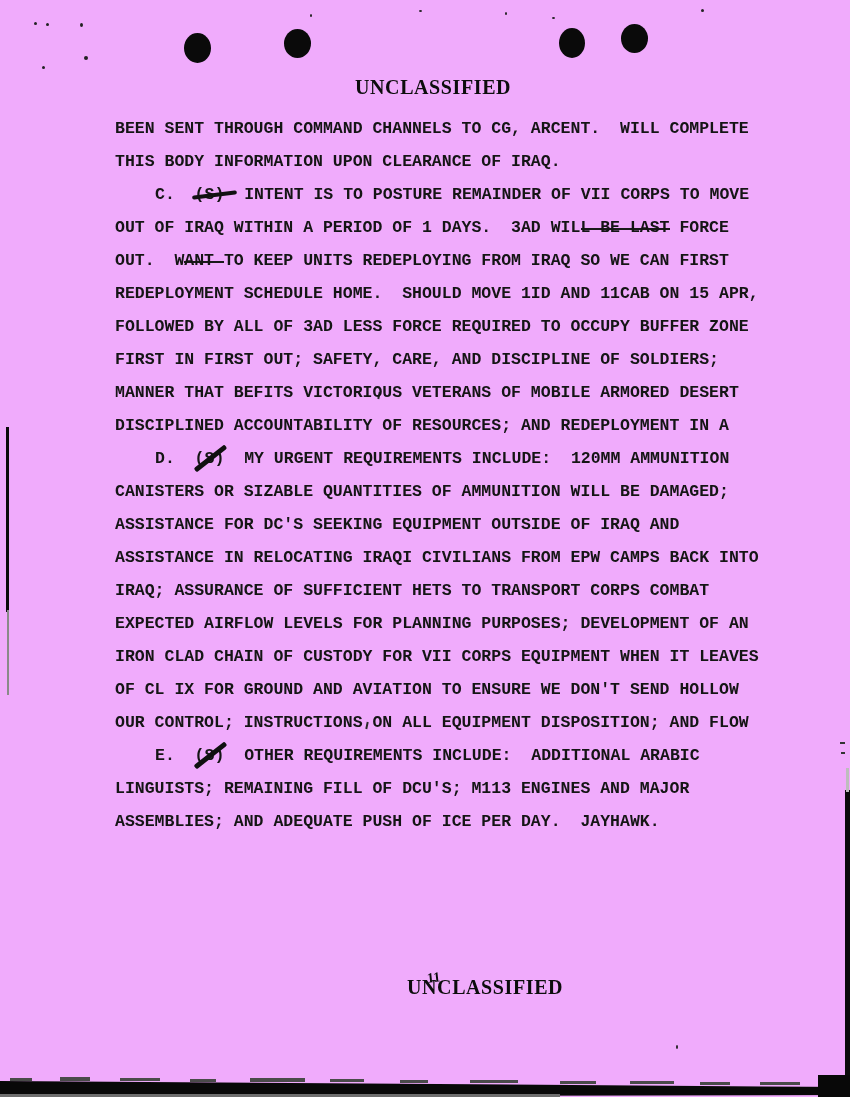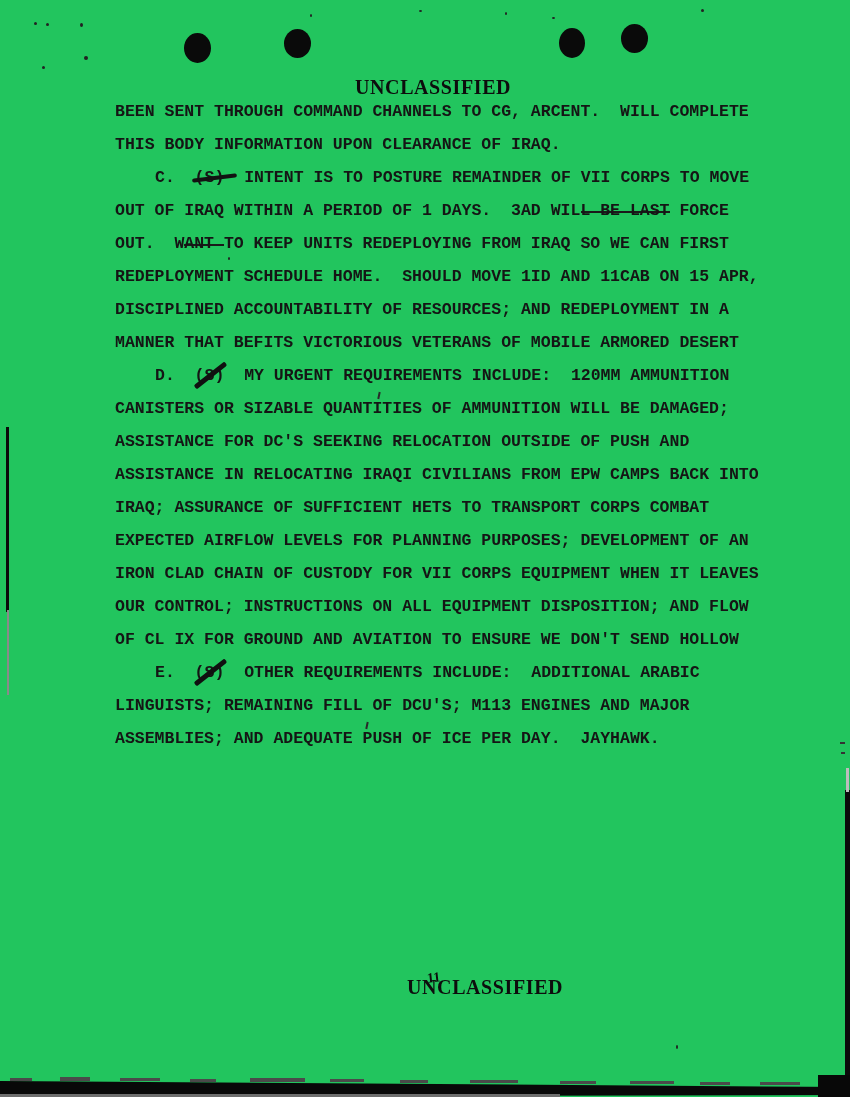--- a/index.html
+++ b/index.html
@@ -1,19 +1,19 @@
 <!DOCTYPE html>
 <html><head>
 <meta charset="utf-8">
 <style>
   html,body{margin:0;padding:0;background:#ffffff;}
   .page{
     position:relative;
     width:850px;height:1097px;
-    background:#22c55e;
+    background:#f0abfc;
     overflow:hidden;
     font-family:"Liberation Mono","DejaVu Sans Mono",monospace;
     color:#151515;
   }
   
   .classification{
     position:absolute;
     font-family:"Liberation Serif","DejaVu Serif",serif;
     font-weight:700;
     font-size:20px;
@@ -29,21 +29,21 @@
     font-family:"Liberation Serif","DejaVu Serif",serif;
     font-weight:700;
     font-size:14px;
     color:#0d0d0d;
     transform:rotate(-6deg);
     z-index:3;
   }
   
   .doc-body{
     position:absolute;
-    left:115px;top:95px;
+    left:115px;top:112px;
     width:680px;
   }
   .line{
     height:33px;
     line-height:33px;
     font-size:16.5px;
     font-weight:700;
     white-space:pre;
     letter-spacing:0px;
   }
@@ -128,31 +128,33 @@
 
   <div class="classification top">UNCLASSIFIED</div>
 
   <div class="doc-body">
       <div class="line"><span class="seg">BEEN SENT THROUGH COMMAND CHANNELS TO CG, ARCENT.  WILL COMPLETE</span></div>
       <div class="line"><span class="seg">THIS BODY INFORMATION UPON CLEARANCE OF IRAQ.</span></div>
       <div class="line indent"><span class="seg">C.  </span><span class="seg seg-s1">(S)</span><span class="seg">  INTENT IS TO POSTURE REMAINDER OF </span><span class="seg seg-u">VII CORPS</span><span class="seg"> TO MOVE</span></div>
       <div class="line"><span class="seg">OUT OF </span><span class="seg seg-u">IRAQ</span><span class="seg"> WITHIN A PERIOD OF 1 DAYS.  3AD WILL BE LAST FORCE</span></div>
       <div class="line"><span class="seg">OUT.  WANT TO KEEP UNITS REDEPLOYING FROM IRAQ SO WE CAN FIRST</span></div>
       <div class="line"><span class="seg">REDEPLOYMENT SCHEDULE HOME.  SHOULD MOVE 1ID AND 11CAB ON 15 APR,</span></div>
+      <div class="line"><span class="seg">FOLLOWED BY ALL OF 3AD LESS FORCE REQUIRED TO OCCUPY BUFFER ZONE</span></div>
+      <div class="line"><span class="seg">FIRST IN FIRST OUT; SAFETY, CARE, AND DISCIPLINE OF SOLDIERS;</span></div>
+      <div class="line"><span class="seg">MANNER THAT BEFITS VICTORIOUS VETERANS OF MOBILE ARMORED DESERT</span></div>
       <div class="line"><span class="seg">DISCIPLINED ACCOUNTABILITY OF RESOURCES; AND REDEPLOYMENT IN A</span></div>
-      <div class="line"><span class="seg">MANNER THAT BEFITS VICTORIOUS VETERANS OF MOBILE ARMORED DESERT</span></div>
       <div class="line indent"><span class="seg">D.  </span><span class="seg seg-s2">(S)</span><span class="seg">  MY URGENT REQUIREMENTS INCLUDE:  120MM AMMUNITION</span></div>
       <div class="line"><span class="seg">CANISTERS OR SIZABLE QUANTITIES OF AMMUNITION WILL BE DAMAGED;</span></div>
-      <div class="line"><span class="seg">ASSISTANCE FOR DC'S SEEKING RELOCATION OUTSIDE OF PUSH AND</span></div>
+      <div class="line"><span class="seg">ASSISTANCE FOR DC'S SEEKING EQUIPMENT OUTSIDE OF IRAQ AND</span></div>
       <div class="line"><span class="seg">ASSISTANCE IN RELOCATING IRAQI CIVILIANS FROM EPW CAMPS BACK INTO</span></div>
       <div class="line"><span class="seg">IRAQ; ASSURANCE OF SUFFICIENT HETS TO TRANSPORT CORPS COMBAT</span></div>
       <div class="line"><span class="seg">EXPECTED AIRFLOW LEVELS FOR PLANNING PURPOSES; DEVELOPMENT OF AN</span></div>
       <div class="line"><span class="seg">IRON CLAD CHAIN OF CUSTODY FOR VII CORPS EQUIPMENT WHEN IT LEAVES</span></div>
+      <div class="line"><span class="seg">OF CL IX FOR GROUND AND AVIATION TO ENSURE WE DON'T SEND HOLLOW</span></div>
       <div class="line"><span class="seg">OUR CONTROL; INSTRUCTIONS ON ALL EQUIPMENT DISPOSITION; AND FLOW</span></div>
-      <div class="line"><span class="seg">OF CL IX FOR GROUND AND AVIATION TO ENSURE WE DON'T SEND HOLLOW</span></div>
       <div class="line indent"><span class="seg">E.  </span><span class="seg seg-s2">(S)</span><span class="seg">  OTHER REQUIREMENTS INCLUDE:  ADDITIONAL ARABIC</span></div>
       <div class="line"><span class="seg">LINGUISTS; REMAINING FILL OF DCU'S; M113 ENGINES AND MAJOR</span></div>
       <div class="line"><span class="seg">ASSEMBLIES; AND ADEQUATE PUSH OF ICE PER DAY.  JAYHAWK.</span></div>
     </div>
 
   <div class="classification bottom">UNCLASSIFIED</div>
   <div class="page-number">11</div>
 
   <svg class="bottom-bar" viewBox="0 0 850 22" preserveAspectRatio="none">
     <g fill="#4a4a4a">

